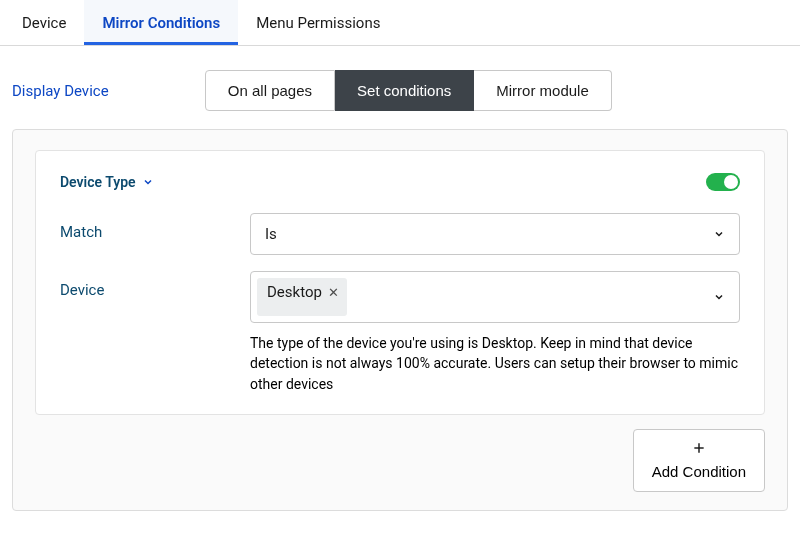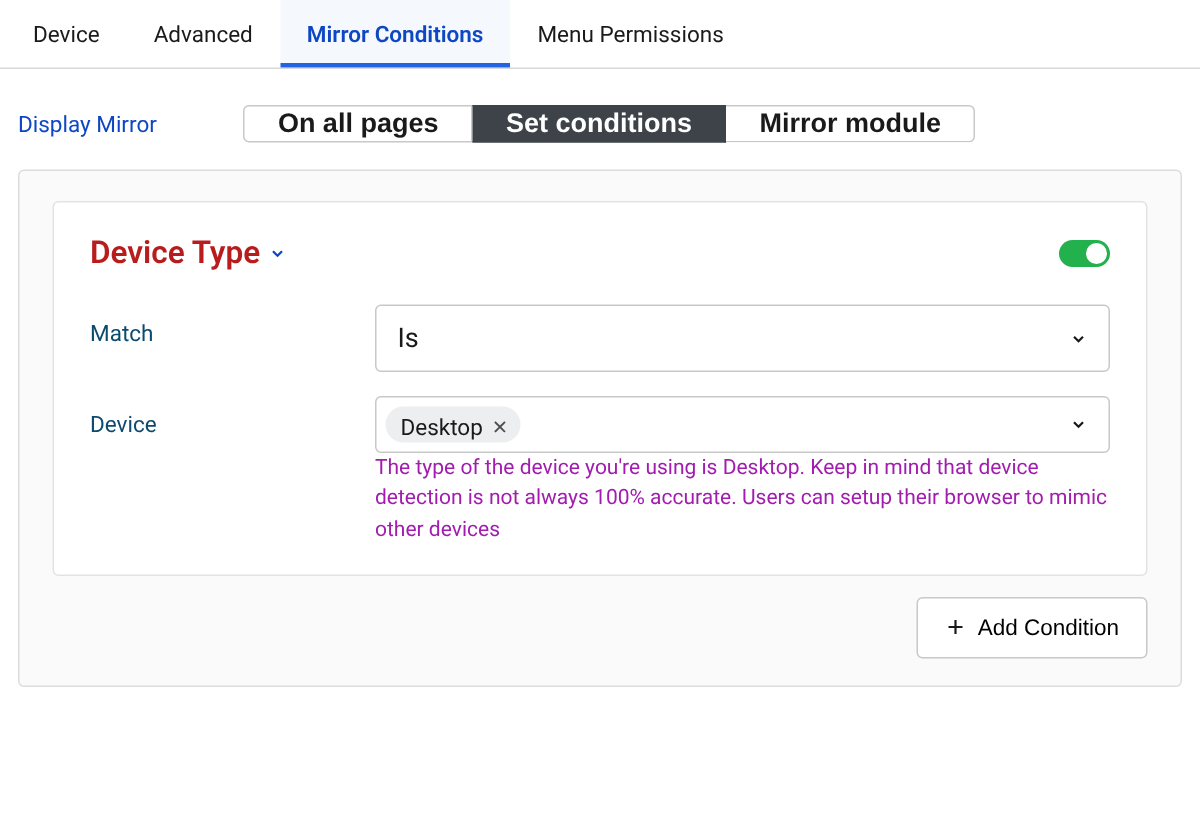--- a/index.html
+++ b/index.html
@@ -45,25 +45,24 @@
     padding-right: 40px;
     flex: 0 0 auto;
   }
   .seg {
     display: flex;
     margin: 0 auto;
   }
   .seg-btn {
     border: 1px solid #c8c8c8;
     background: #fff;
-    padding: 1px 22px;
-    font-size: 18px;
+    padding: 11px 22px;
+    font-size: 15px;
     cursor: pointer;
     color: #1a1a1a;
-    font-weight: bold;
   }
   .seg-btn:first-child { border-radius: 4px 0 0 4px; }
   .seg-btn:last-child  { border-radius: 0 4px 4px 0; }
   .seg-btn + .seg-btn { border-left: none; }
   .seg-btn.active {
     background: #3d4349;
     color: #fff;
     border-color: #3d4349;
   }
   .panel {
@@ -116,23 +115,23 @@
     border: 1px solid #e3e3e3;
     border-radius: 4px;
     padding: 22px 24px 20px 24px;
   }
   .card-head {
     display: flex;
     align-items: center;
     margin-bottom: 22px;
   }
   .card-title {
-    color: #b91c1c;
+    color: #0c4a6e;
     font-weight: 600;
-    font-size: 21px;
+    font-size: 14px;
     display: flex;
     align-items: center;
     gap: 6px;
     cursor: pointer;
     justify-content: center;
   }
   .form-row {
     display: flex;
     align-items: flex-start;
     margin-bottom: 16px;
@@ -143,86 +142,87 @@
     padding-top: 10px;
     color: #0c4a6e;
     font-size: 15px;
   }
   .select {
     flex: 1;
     background: #fff;
     border: 1px solid #c8c8c8;
     border-radius: 4px;
     padding: 11px 38px 11px 14px;
-    font-size: 18px;
+    font-size: 15px;
     position: relative;
     cursor: pointer;
   }
   .select .chev { position: absolute; right: 14px; top: 50%; transform: translateY(-50%); }
   .tag-select {
     flex: 1;
     background: #fff;
     border: 1px solid #c8c8c8;
     border-radius: 4px;
     padding: 6px 38px 6px 6px;
     position: relative;
     cursor: pointer;
   }
   .tag-select .chev { position: absolute; right: 14px; top: 50%; transform: translateY(-50%); }
   .tag {
     display: inline-flex;
     align-items: center;
     background: #eceeef;
-    border-radius: 14px;
-    padding: 5px 8px 1px 10px;
+    border-radius: 3px;
+    padding: 5px 8px 15px 10px;
     font-size: 15px;
     gap: 6px;
   }
   .tag-x {
     font-size: 13px;
     color: #4d4d4d;
     cursor: pointer;
   }
   .help-text {
-    color: #a21caf;
+    color: #000000;
     font-size: 14px;
+    margin-top: 10px;
     line-height: 1.45;
   }
   .card-foot {
     display: flex;
     justify-content: flex-end;
     margin-top: 14px;
   }
   .add-btn {
     border: 1px solid #c8c8c8;
     background: #fff;
     border-radius: 4px;
     padding: 11px 18px;
     font-size: 15px;
     display: inline-flex;
     align-items: center;
     gap: 8px;
     cursor: pointer;
+    flex-direction: column;
   }
   svg.chev-ico { width: 12px; height: 12px; }
 </style>
 </head>
 <body>
 
 <div class="tabs">
   <div class="tab">Device</div>
-  <div class="tab">Advanced</div>
   <div class="tab active">Mirror Conditions</div>
   <div class="tab">Menu Permissions</div>
 </div>
 
 <div class="content">
 
   <div class="row">
-    <div class="display-module-label">Display Mirror</div>
+    <div class="display-module-label">Display Device</div>
     <div class="seg">
       <button class="seg-btn">On all pages</button>
       <button class="seg-btn active">Set conditions</button>
       <button class="seg-btn">Mirror module</button>
     </div>
     <div style="width:120px"></div>
   </div>
 
   <div class="panel">
 

